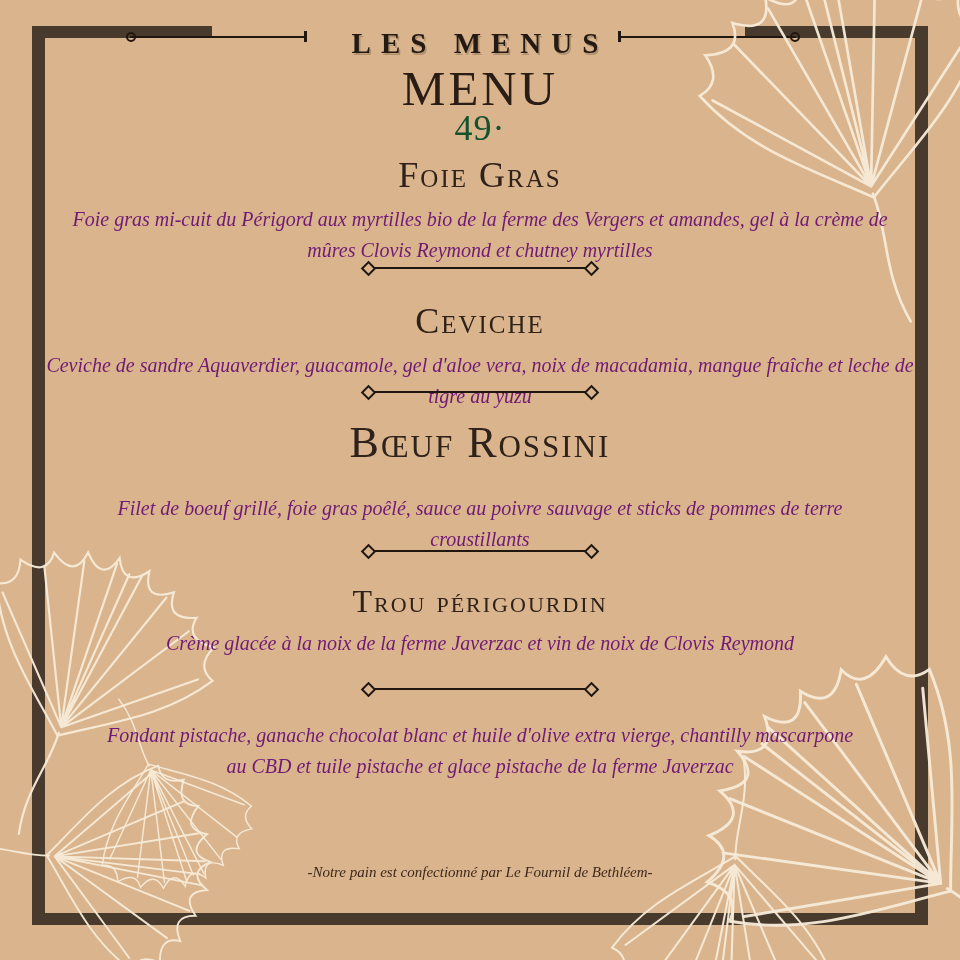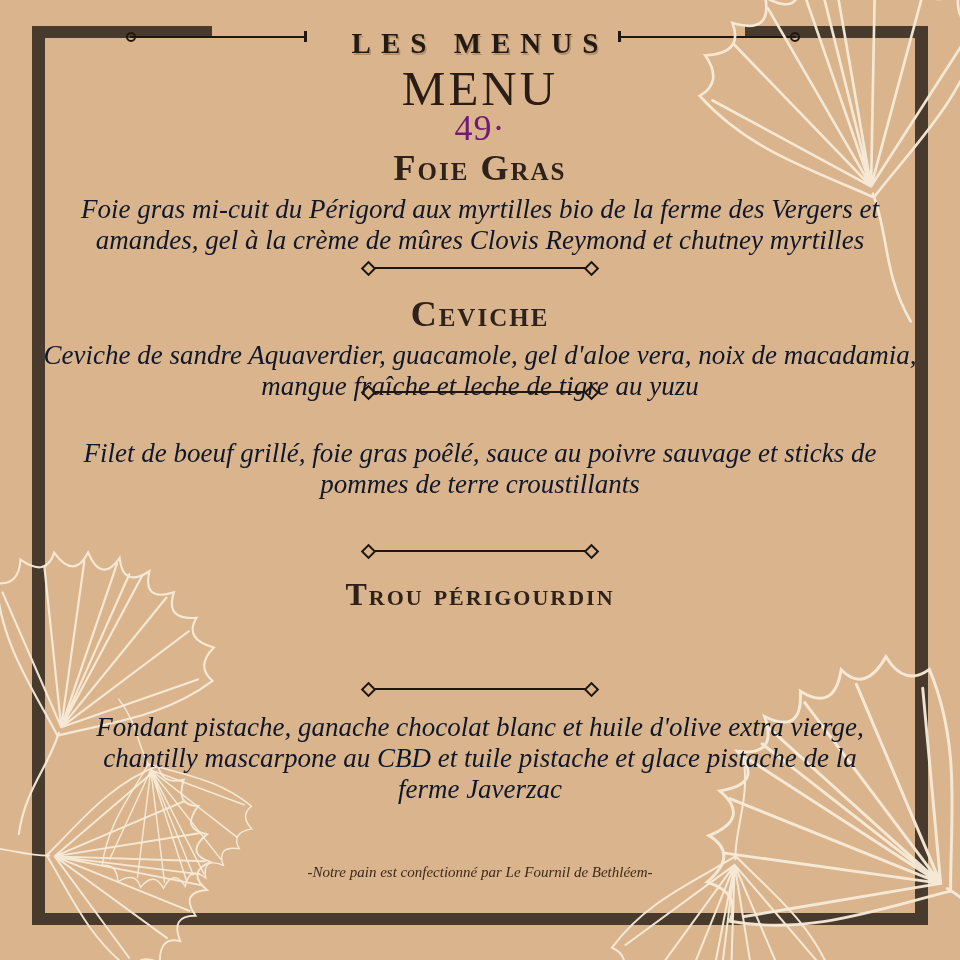--- a/index.html
+++ b/index.html
@@ -32,33 +32,33 @@
   .orn-tick.l{left:304px;}
   .orn-tick.r{left:618px;}
 
   
   .txt{position:absolute;left:0;right:0;z-index:3;text-align:center;}
   .eyebrow{
     top:27px;font-size:29px;font-weight:bold;letter-spacing:10px;
     color:#241a14;text-shadow:1.5px 1.5px 0 rgba(60,38,20,.25);
   }
   .title{top:60px;font-size:49px;font-weight:400;letter-spacing:3px;color:#2a1d15;}
-  .price{top:107px;font-size:36px;font-weight:400;letter-spacing:1px;color:#701a75;}
+  .price{top:107px;font-size:36px;font-weight:400;letter-spacing:1px;color:#14532d;}
 
   .course{position:absolute;left:0;right:0;z-index:3;text-align:center;}
   .cname{
-    margin:4px;font-variant:small-caps;font-weight:700;letter-spacing:2px;
+    margin:11px;font-variant:small-caps;font-weight:400;letter-spacing:2px;
     color:#2f221a;line-height:1;
   }
   .sz-a{font-size:36px;}   
   .sz-b{font-size:44px;}   
   .sz-c{font-size:32px;}   
   .cdesc{
-    margin:8px auto 0 auto;font-style:italic;font-size:27px;line-height:31px;
-    color:#0f172a;
+    margin:8px auto 0 auto;font-style:italic;font-size:20px;line-height:31px;
+    color:#701a75;
   }
   .divider{
     position:absolute;left:0;right:0;z-index:3;height:14px;
     display:flex;align-items:center;justify-content:center;
   }
   .div-line{width:212px;height:2.5px;background:#1f1610;}
   .div-diamond{width:7px;height:7px;border:2px solid #1f1610;transform:rotate(45deg);background:transparent;}
   .footer-note{
     position:absolute;left:0;right:0;top:864px;z-index:3;text-align:center;
     font-style:italic;font-size:15px;color:#3e281c;
@@ -124,38 +124,40 @@
     <p class="cdesc" style="max-width:880px">Ceviche de sandre Aquaverdier, guacamole, gel d'aloe vera, noix de macadamia, mangue fraîche et leche de tigre au yuzu</p>
   </section>
 
   <div class="divider" style="top:385px">
     <span class="div-diamond"></span>
     <span class="div-line"></span>
     <span class="div-diamond"></span>
   </div>
 
   <section class="course" style="top:410px">
+    <h2 class="cname sz-b">Bœuf Rossini</h2>
     <p class="cdesc" style="max-width:810px;margin-top:28px">Filet de boeuf grillé, foie gras poêlé, sauce au poivre sauvage et sticks de pommes de terre croustillants</p>
   </section>
 
   <div class="divider" style="top:544px">
     <span class="div-diamond"></span>
     <span class="div-line"></span>
     <span class="div-diamond"></span>
   </div>
 
   <section class="course" style="top:574px">
     <h2 class="cname sz-c">Trou périgourdin</h2>
+    <p class="cdesc" style="max-width:900px">Crème glacée à la noix de la ferme Javerzac et vin de noix de Clovis Reymond</p>
   </section>
 
   <div class="divider" style="top:682px">
     <span class="div-diamond"></span>
     <span class="div-line"></span>
     <span class="div-diamond"></span>
   </div>
 
   <section class="course" style="top:706px">
-    <p class="cdesc" style="max-width:770px;margin-top:6px">Fondant pistache, ganache chocolat blanc et huile d'olive extra vierge, chantilly mascarpone au CBD et tuile pistache et glace pistache de la ferme Javerzac</p>
+    <p class="cdesc" style="max-width:770px;margin-top:14px">Fondant pistache, ganache chocolat blanc et huile d'olive extra vierge, chantilly mascarpone au CBD et tuile pistache et glace pistache de la ferme Javerzac</p>
   </section>
 
   <div class="footer-note">-Notre pain est confectionné par Le Fournil de Bethléem-</div>
 
 </div>
 
 </body></html>

